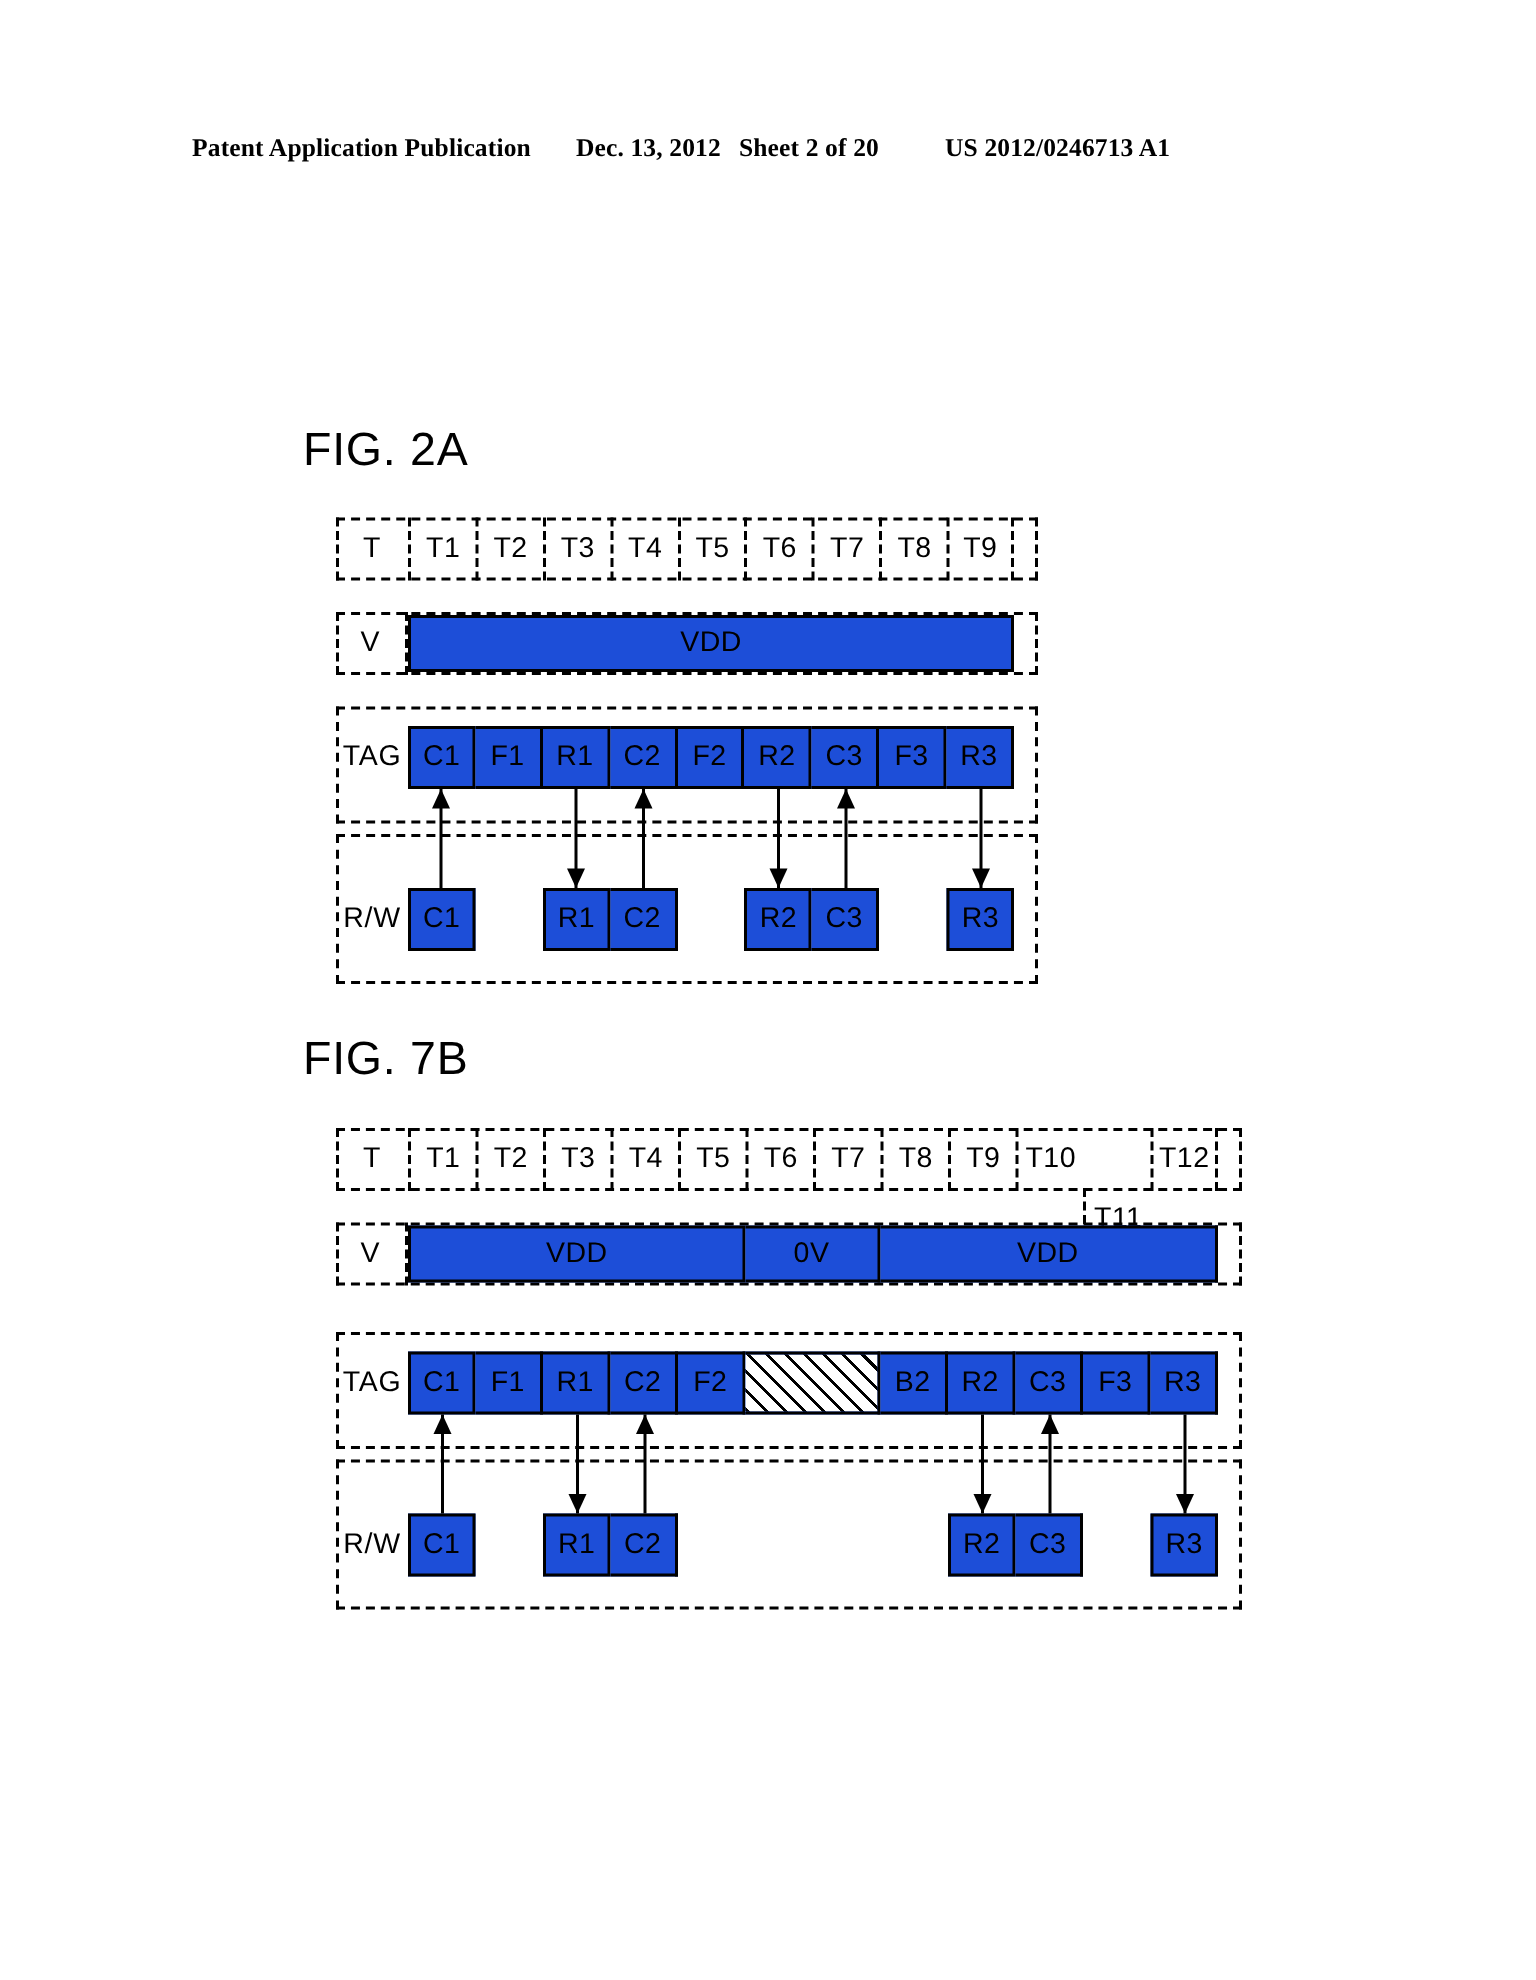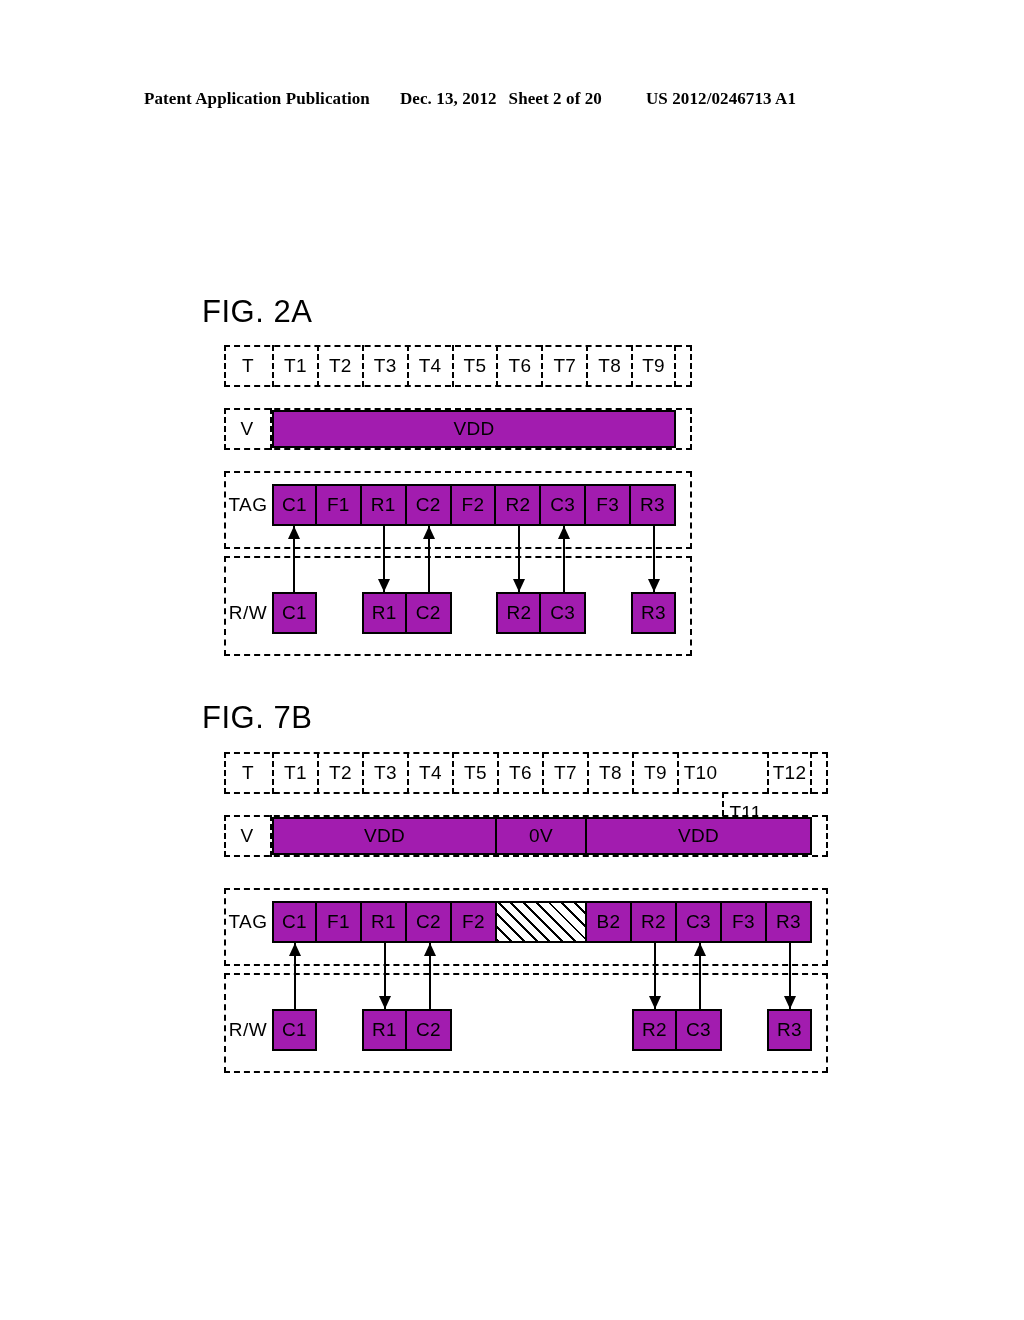--- a/index.html
+++ b/index.html
@@ -13,21 +13,21 @@
     position: relative;
     font-family: "Liberation Sans", sans-serif;
     color: #000;
     overflow: hidden;
   }
 
   
   .page-header {
     position: absolute;
     top: 86px;
-    left: 144px;
+    left: 128px;
     width: 768px;
     height: 26px;
     font-family: "Liberation Serif", serif;
     font-weight: bold;
     font-size: 17px;
     letter-spacing: 0.1px;
     display: flex;
     align-items: center;
     white-space: nowrap;
   }
@@ -37,21 +37,20 @@
   .hdr-num   { margin-left: 44px; }
 
   
   .fig-title {
     position: absolute;
     font-family: "Liberation Sans", sans-serif;
     font-size: 31px;
     font-weight: 400;
     letter-spacing: 0.5px;
     white-space: nowrap;
-    margin-top: 12px;
   }
   #fig2a-title { left: 202px; top: 282px; }
   #fig2b-title { left: 202px; top: 688px; }
 
   
   .figure { position: absolute; }
 
   
   .band {
     position: absolute;
@@ -87,21 +86,21 @@
     font-size: 19px;
     letter-spacing: 0.3px;
   }
   .tcell.last { border-right: 2px dashed #000; }
 
   
   .sbox {
     position: absolute;
     box-sizing: border-box;
     border: 2px solid #000;
-    background: #a21caf;
+    background: #1d4ed8;
     display: flex;
     align-items: center;
     justify-content: center;
     font-size: 19px;
     letter-spacing: 0.3px;
   }
   .sbox.nolft { border-left: none; }
 
   .hatched {
     background-image: repeating-linear-gradient(

